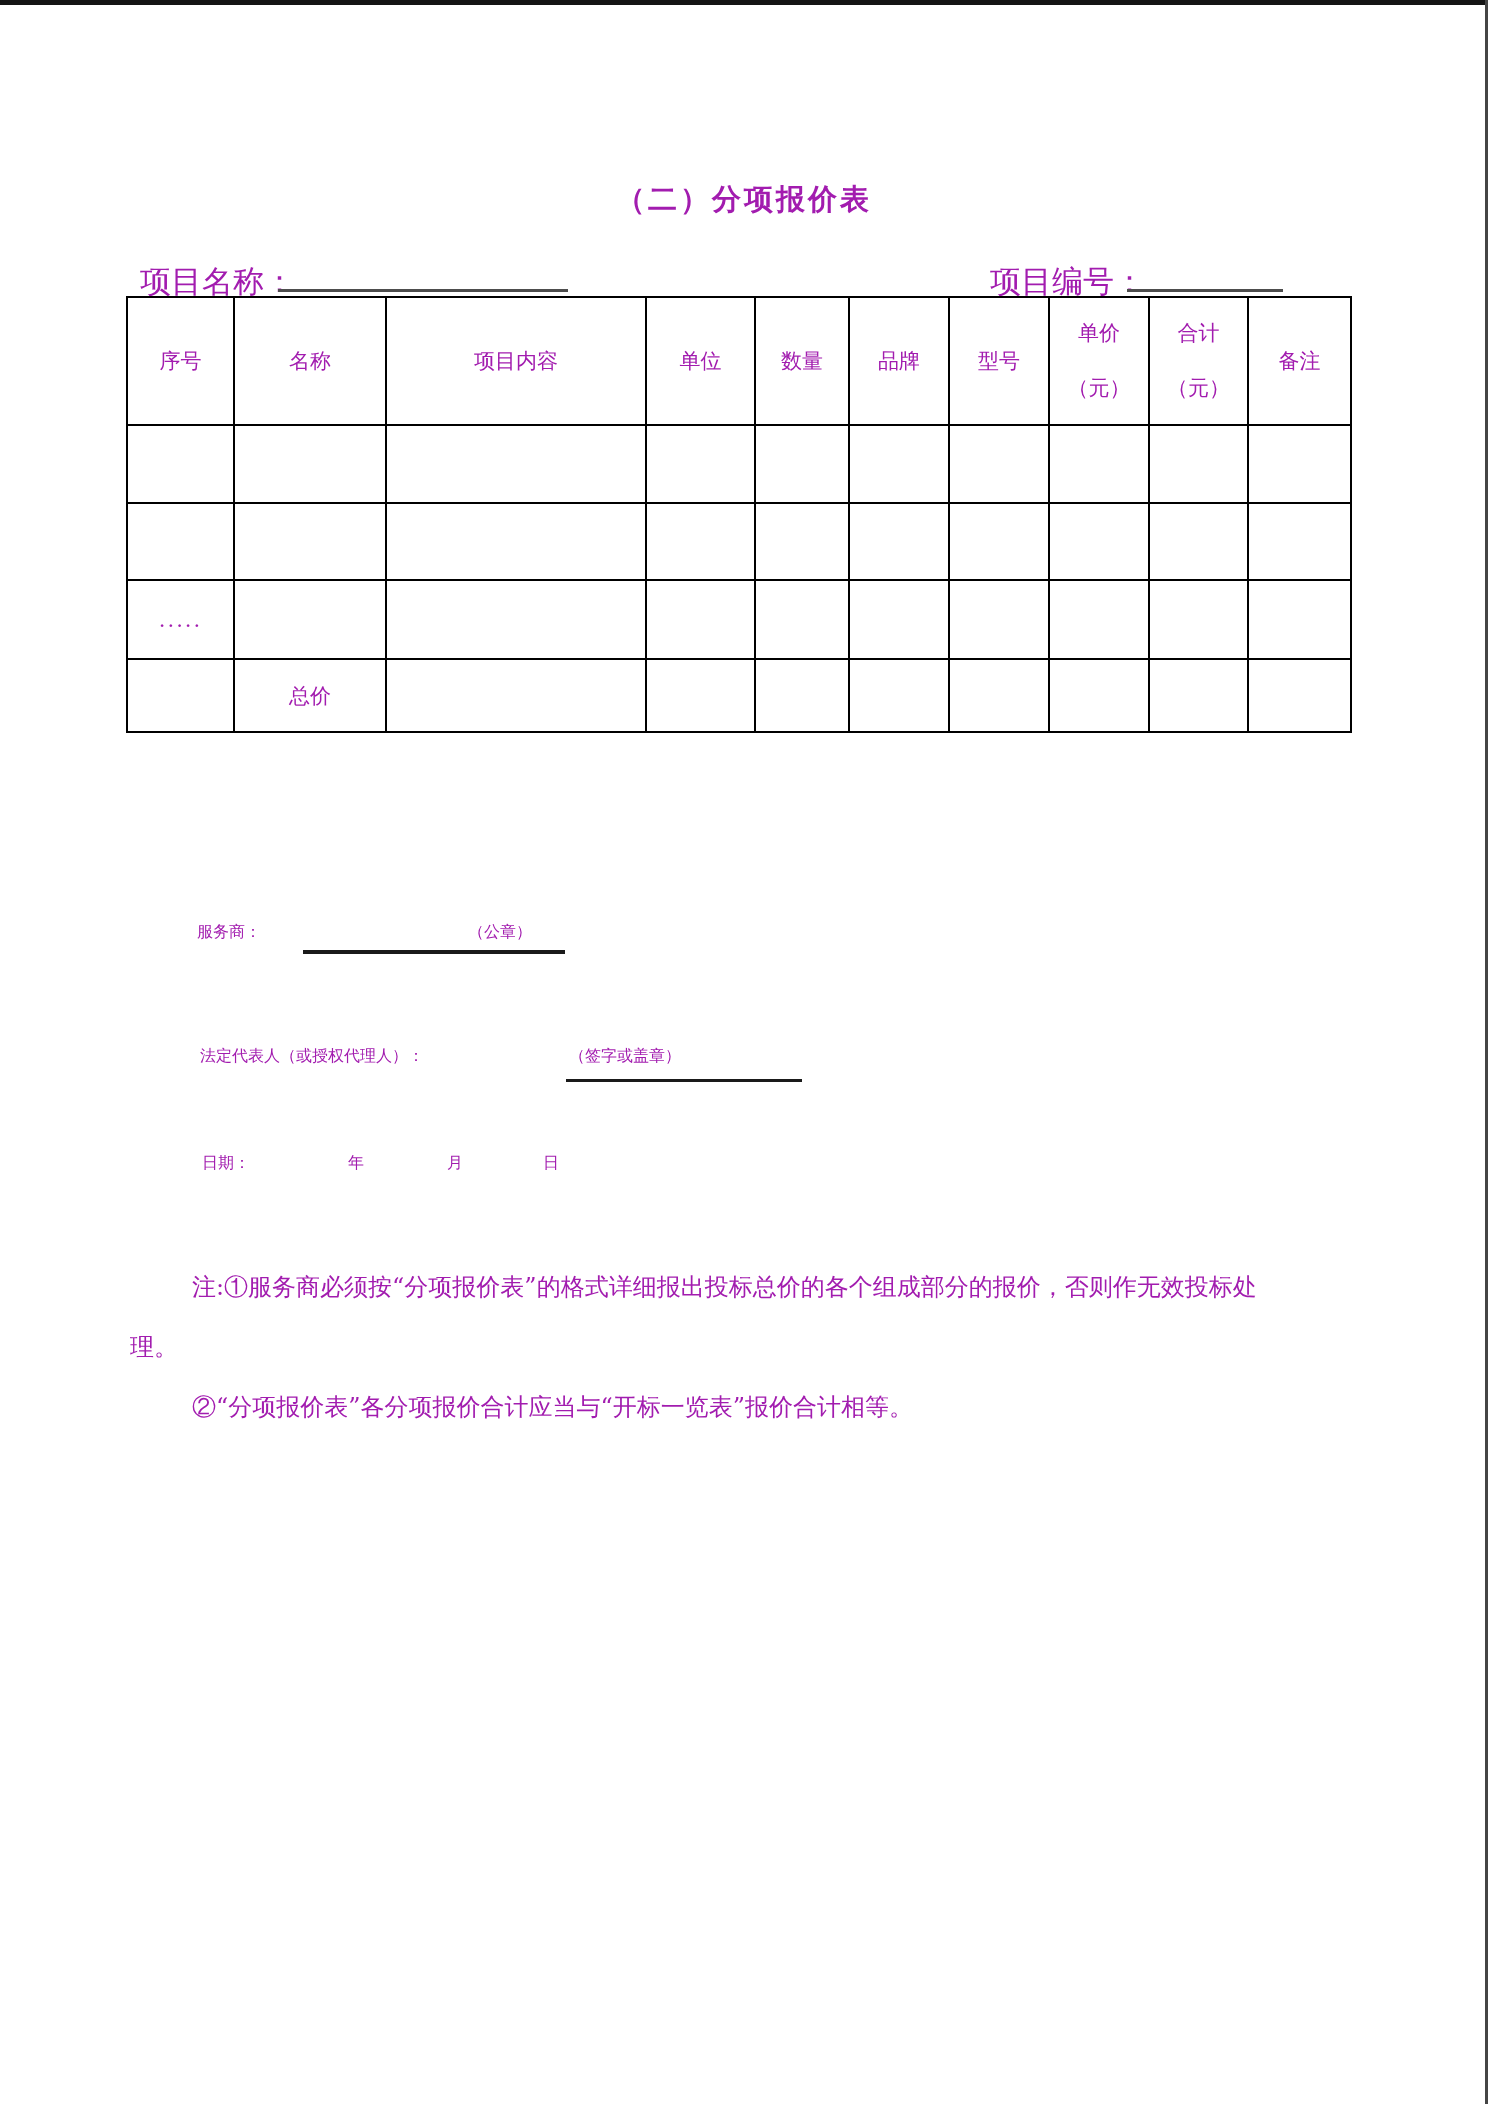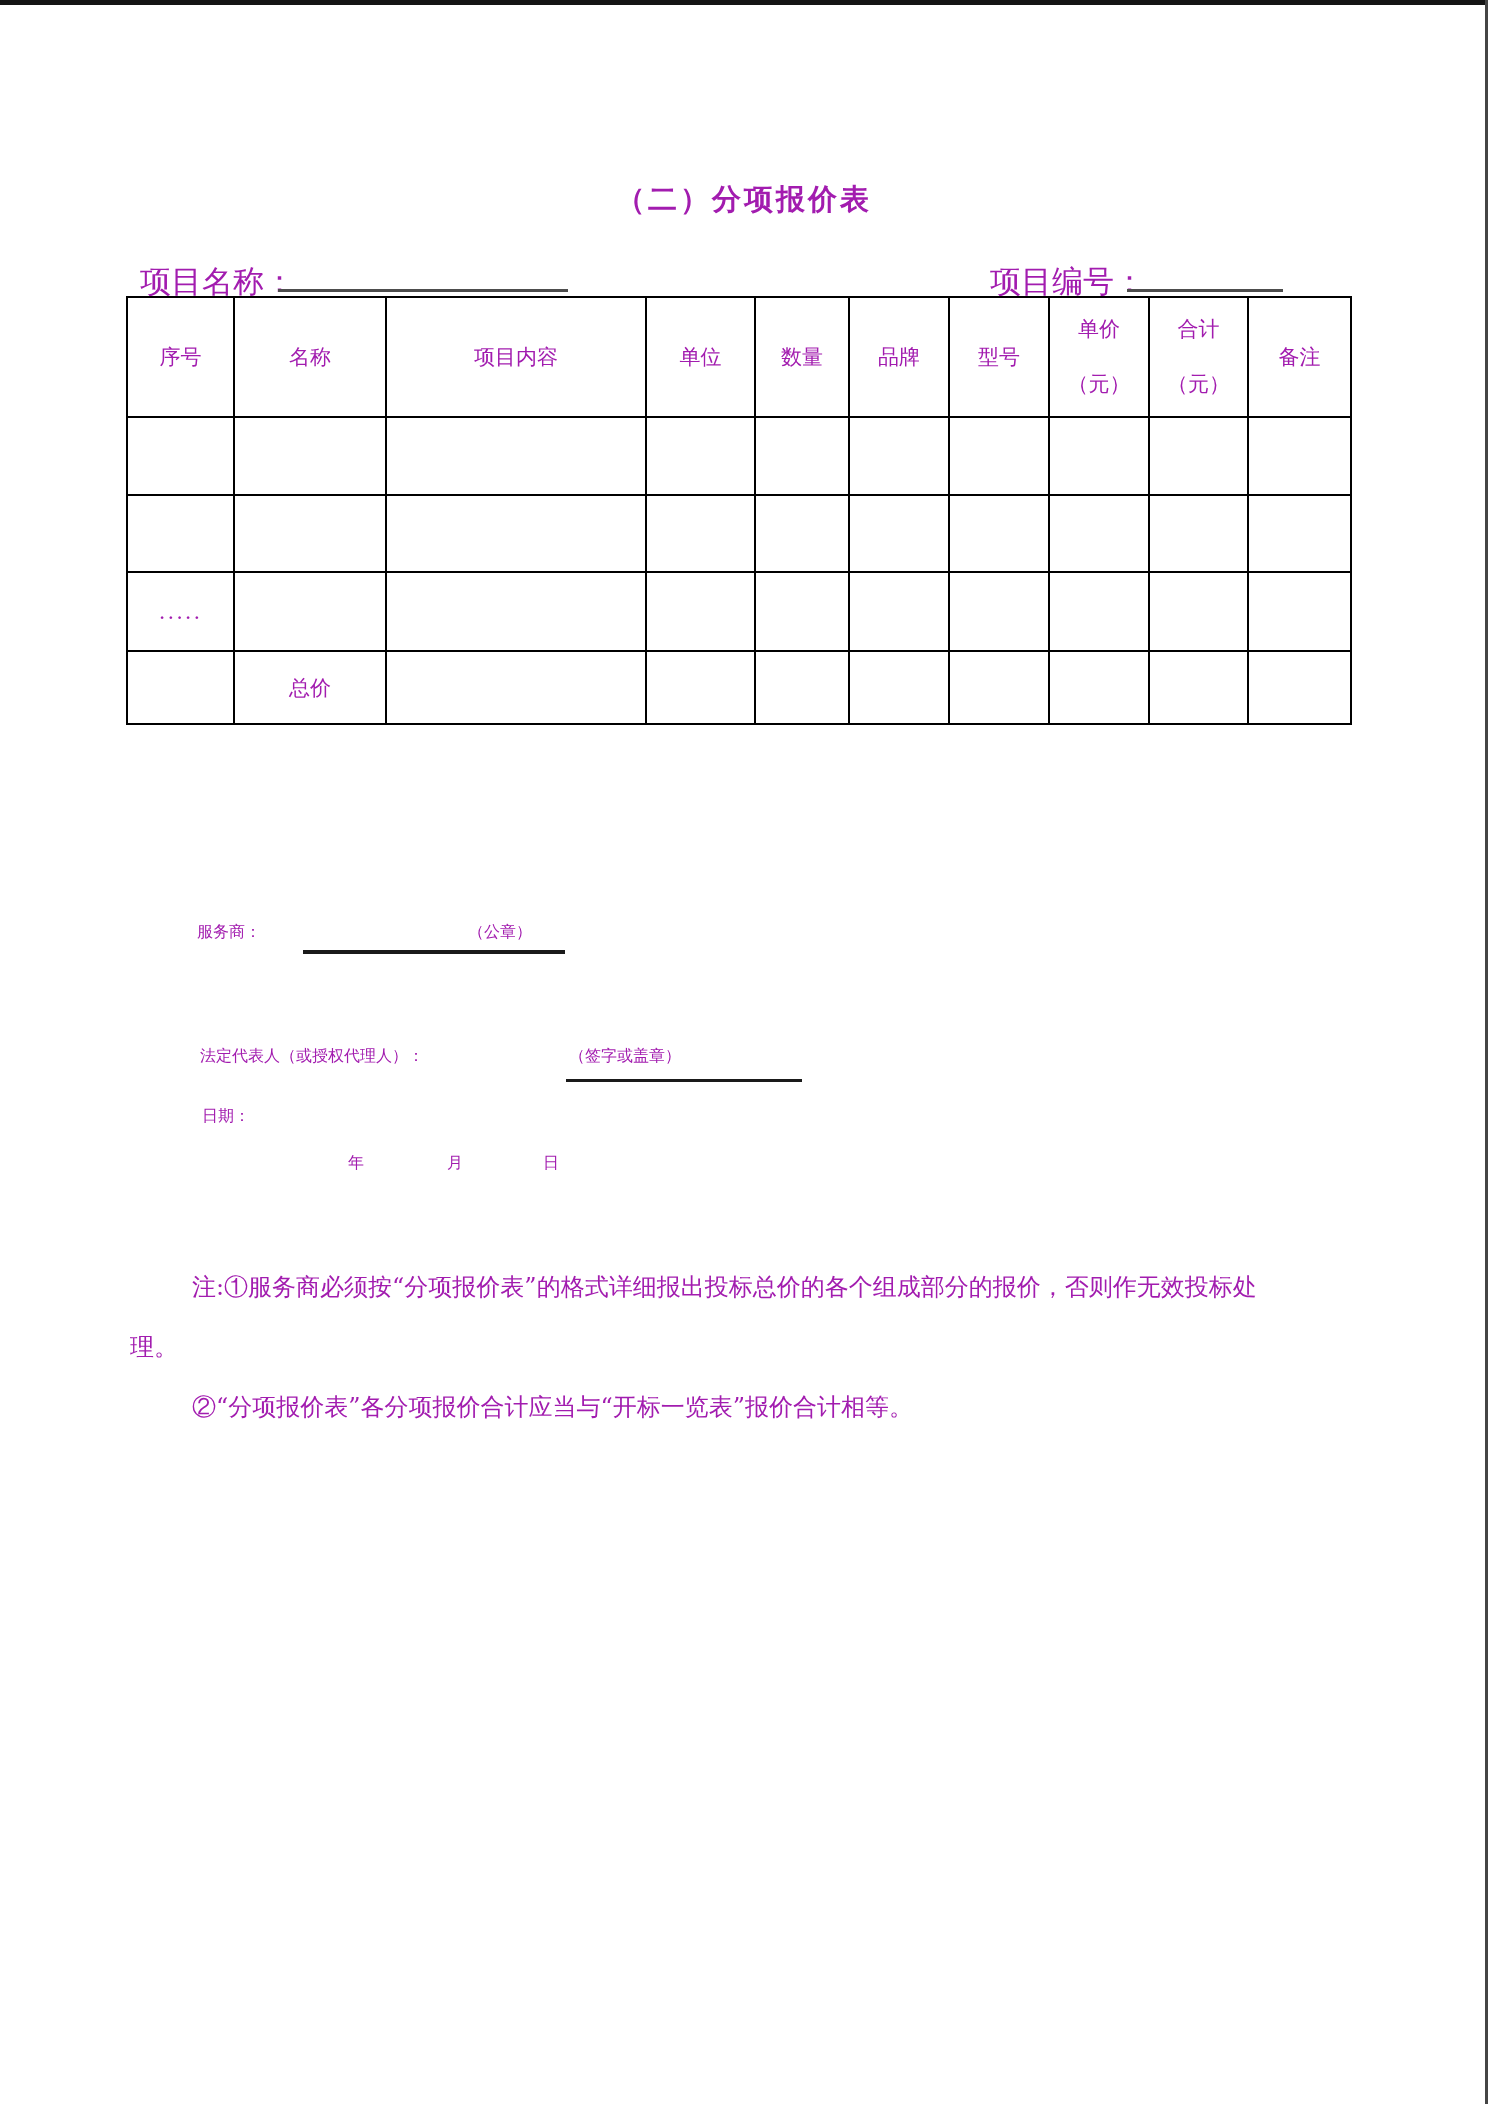--- a/index.html
+++ b/index.html
@@ -11,21 +11,21 @@
   .edge-right{position:absolute;top:0;right:0;width:3px;height:2104px;background:#454545;}
 
   .doc-title{position:absolute;top:180px;left:0;width:100%;text-align:center;
     font-size:29px;font-weight:bold;letter-spacing:3px;}
 
   .meta-label{position:absolute;top:261px;font-size:31px;white-space:nowrap;}
   .rule{position:absolute;background:#4d4d4d;height:3px;}
   .rule-dark{background:#1a1a1a;}
 
   table.quote{position:absolute;left:126px;top:296px;border-collapse:collapse;table-layout:fixed;}
-  table.quote th,table.quote td{border:2px solid #000;padding:0;font-weight:normal;
+  table.quote th,table.quote td{border:2px solid #000;padding:8px;font-weight:normal;
     font-size:21px;text-align:center;vertical-align:middle;overflow:hidden;}
   tr.h-head{height:120px;}
   tr.h-r1{height:78px;}
   tr.h-r2{height:77px;}
   tr.h-r3{height:79px;}
   tr.h-r4{height:73px;}
   th .tl{line-height:55px;}
   td.dots{font-size:22px;letter-spacing:2px;}
   td.total{text-align:left;padding-left:14px;font-size:24px;}
 
@@ -139,21 +139,21 @@
   </table>
 
   <span class="sig-text" style="left:197px;top:922px;">服务商：</span>
   <span class="sig-text" style="left:468px;top:922px;">（公章）</span>
   <div class="rule rule-dark" style="left:303px;top:950px;width:262px;height:4px;"></div>
 
   <span class="sig-text" style="left:200px;top:1046px;">法定代表人（或授权代理人）：</span>
   <span class="sig-text" style="left:569px;top:1046px;">（签字或盖章）</span>
   <div class="rule rule-dark" style="left:566px;top:1079px;width:236px;height:3px;"></div>
 
-  <span class="sig-text" style="left:202px;top:1106px;">日期：</span>
+  <span class="sig-text" style="left:202px;top:1153px;">日期：</span>
   <span class="sig-text" style="left:348px;top:1153px;">年</span>
   <span class="sig-text" style="left:447px;top:1153px;">月</span>
   <span class="sig-text" style="left:543px;top:1153px;">日</span>
 
   <div class="notes">
     <div class="ind">注:①服务商必须按“分项报价表”的格式详细报出投标总价的各个组成部分的报价，否则作无效投标处</div>
     <div>理。</div>
     <div class="ind">②“分项报价表”各分项报价合计应当与“开标一览表”报价合计相等。</div>
   </div>
 

